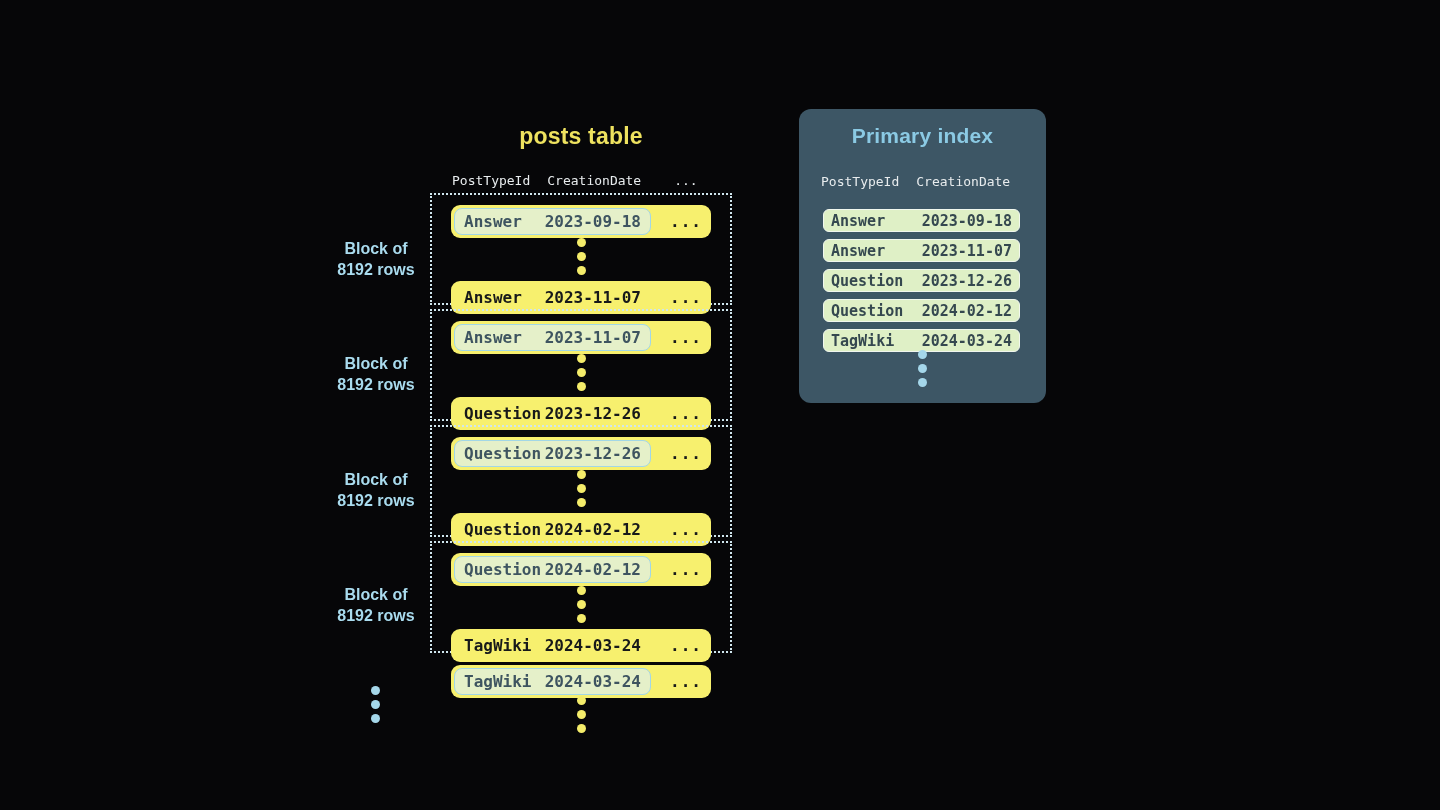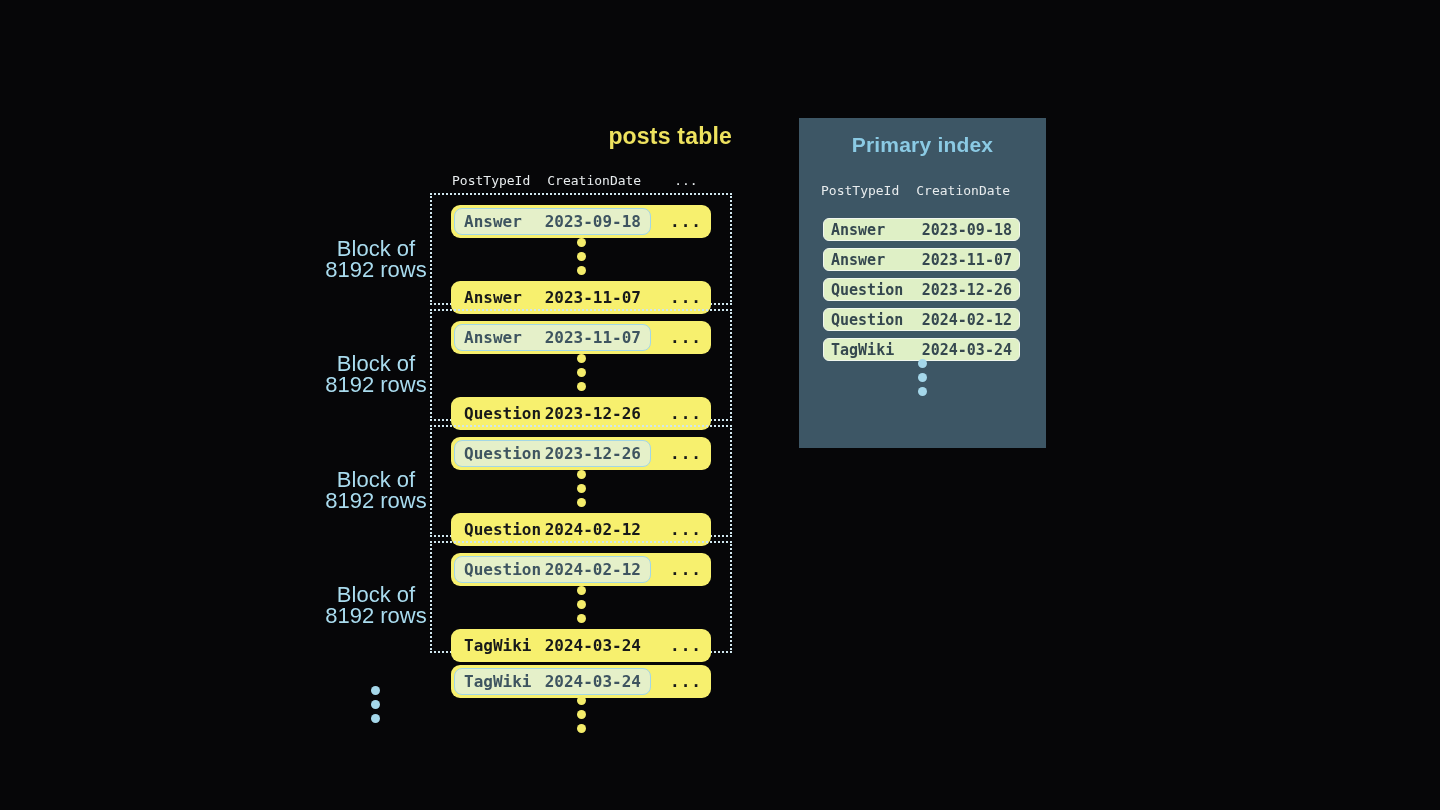--- a/index.html
+++ b/index.html
@@ -29,21 +29,21 @@
     height: 810px;
     background: var(--bg);
     overflow: hidden;
     font-family: "Liberation Sans", sans-serif;
   }
   .mono { font-family: "DejaVu Sans Mono", "Liberation Mono", monospace; margin-top: 6px; }
 
   
   .posts-title {
     position: absolute; left: 430px; top: 123px; width: 302px;
-    text-align: right; color: var(--yellow-title);
+    text-align: center; color: var(--yellow-title);
     font-size: 23px; font-weight: 600; letter-spacing: 0.2px;
   }
   .posts-headers {
     position: absolute; left: 452px; top: 167px;
     display: flex; align-items: baseline;
     color: var(--header-text); font-size: 13px; font-weight: 500;
   }
   .posts-headers .h2 { margin-left: 17px; }
   .posts-headers .h3 { margin-left: 33px; }
 
@@ -74,41 +74,41 @@
   .pkey.hl {
     background: var(--highlight-bg);
     border-color: var(--highlight-border);
     color: var(--highlight-text);
   }
   .pmore { font-size: 16px; font-weight: 700; color: var(--row-text-dark); letter-spacing: 1px; }
 
   .block-label {
     position: absolute; left: 316px; width: 120px; height: 42px;
     text-align: center; color: var(--blue-label);
-    font-size: 22px; line-height: 21px; font-weight: 400;
+    font-size: 16px; line-height: 21px; font-weight: 700;
   }
   .label-1 { top: 238px; }
   .label-2 { top: 353px; }
   .label-3 { top: 469px; }
   .label-4 { top: 584px; }
 
   
   .vdots { display: flex; flex-direction: column; align-items: center; }
   .vdots i { display: block; width: 9px; height: 9px; border-radius: 50%; }
   .vdots i + i { margin-top: 5px; }
   .vdots.yellow i { background: var(--dot-yellow); }
   .vdots.blue i { background: var(--dot-blue); }
   .vdots-tail { position: absolute; left: 577px; top: 696px; }
   .vdots-left { position: absolute; left: 371px; top: 686px; }
   .vdots-index { position: absolute; left: 119px; top: 241px; }
 
   
   .panel {
-    position: absolute; left: 799px; top: 118px; width: 247px; height: 330px;
-    background: var(--panel-bg); border-radius: 0;
+    position: absolute; left: 799px; top: 109px; width: 247px; height: 294px;
+    background: var(--panel-bg); border-radius: 12px;
   }
   .panel-title {
     position: absolute; left: 0; top: 15px; width: 100%;
     text-align: center; color: var(--panel-title);
     font-size: 21px; font-weight: 600; letter-spacing: 0.2px;
   }
   .panel-headers {
     position: absolute; left: 22px; top: 59px;
     display: flex; align-items: baseline;
     color: var(--header-text); font-size: 13px; font-weight: 500;

